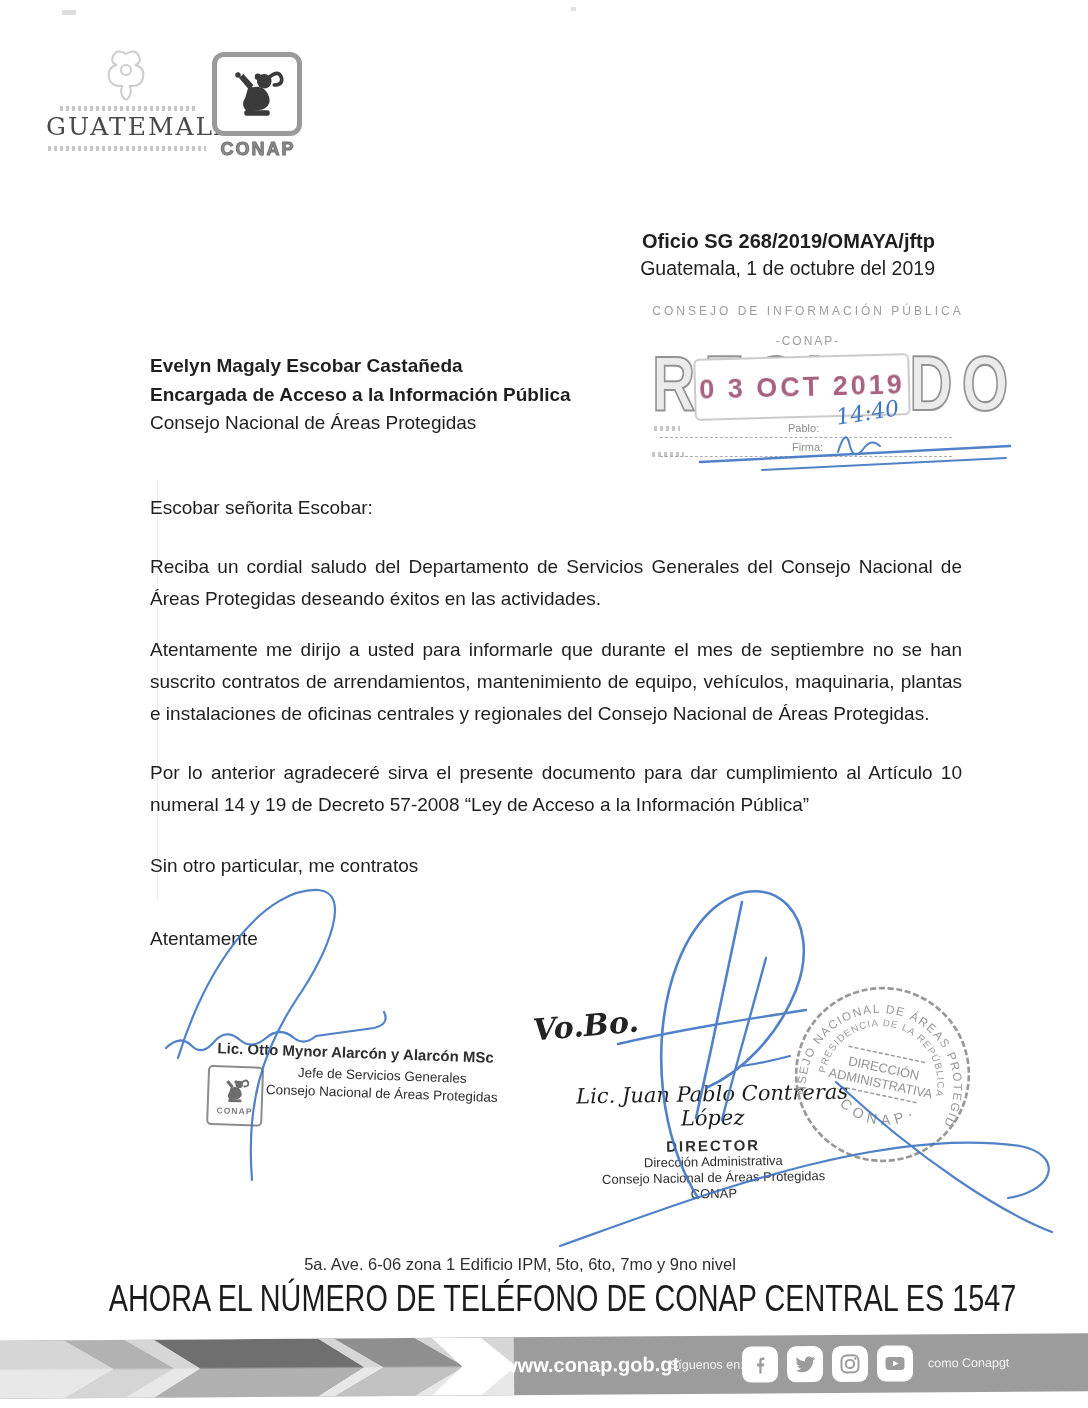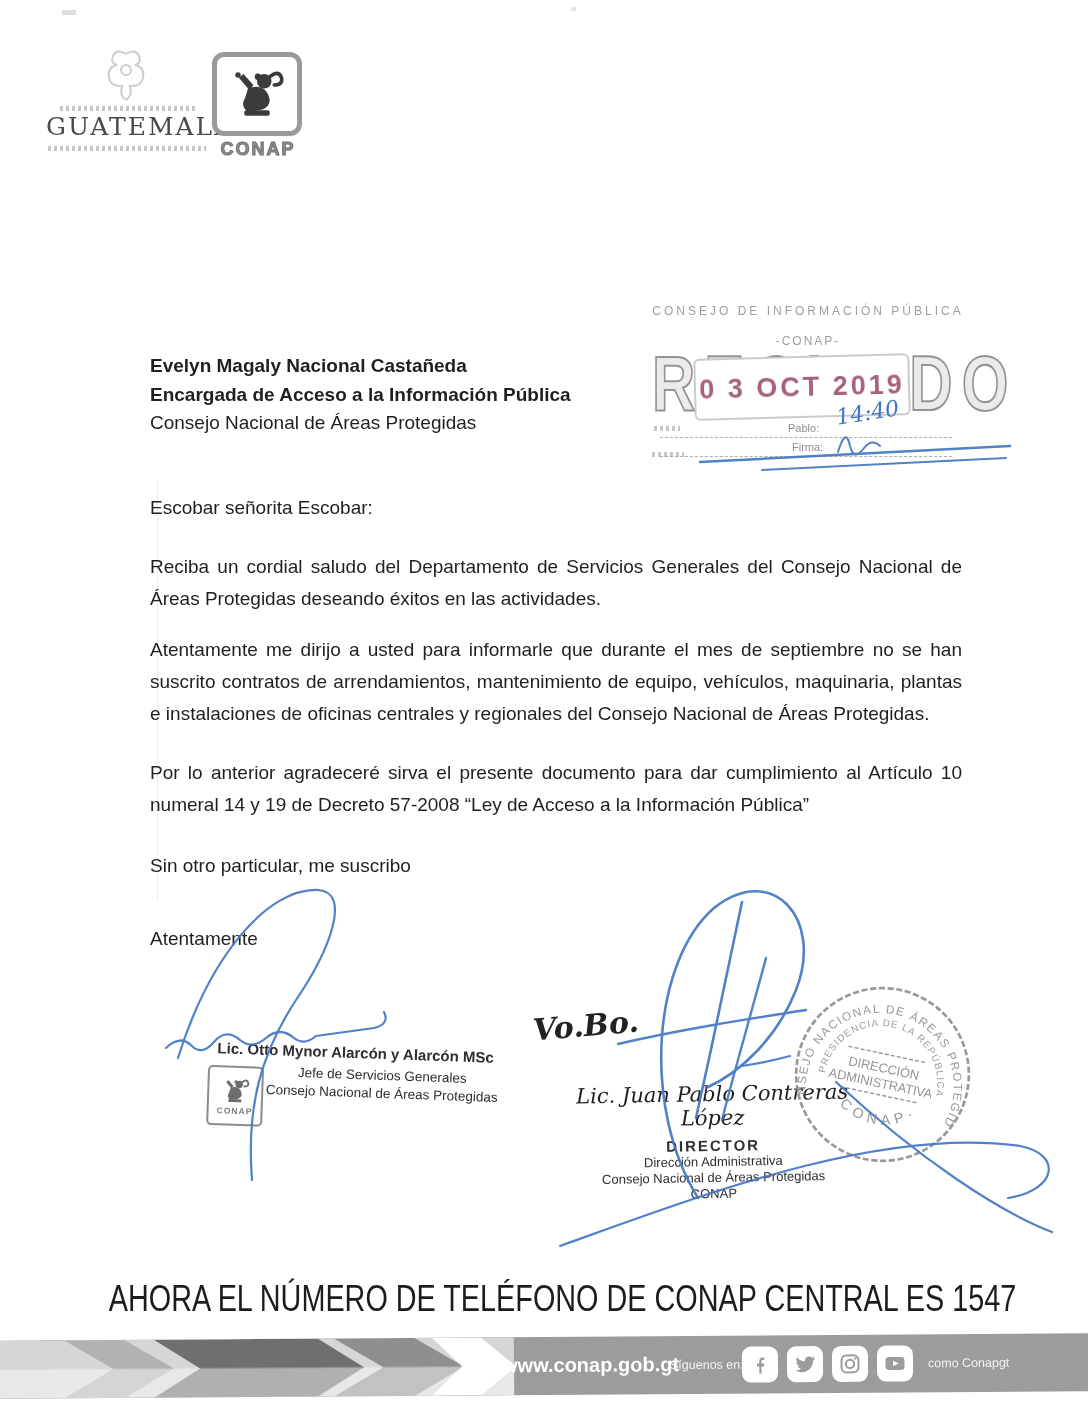--- a/index.html
+++ b/index.html
@@ -90,49 +90,53 @@
           <path d="M24,28 L12,14 l5,-4 l11,12 z"></path>
           <circle cx="11" cy="11" r="3"></circle>
           <rect x="18" y="50" width="28" height="6" rx="2"></rect>
         </g>
         <path d="M46,13 q10,-8 13,1 q2,8 -8,8" fill="none" stroke="#3b3b3b" stroke-width="4" stroke-linecap="round"></path>
       </svg>
     </div>
     <div class="conap-word">CONAP</div>
   </div>
 
+  <div class="abs ref" style="right:153px;top:228px;">
+    <div class="l1">Oficio SG 268/2019/OMAYA/jftp</div>
+    <div class="l2">Guatemala, 1 de octubre del 2019</div>
+  </div>
 
   <div class="abs stamp" style="left:652px;top:304px;">
     <div class="h1">CONSEJO DE INFORMACIÓN PÚBLICA</div>
     <div class="h2">-CONAP-</div>
     <div class="bigword">RECIBIDO</div>
     <div class="datebox">
       <span>0 3 OCT 2019</span>
     </div>
     <div class="tinytext-strip abs" style="left:2px;top:122px;width:26px;"></div>
     <div class="tinytext-strip abs" style="left:0;top:148px;width:32px;"></div>
     <div class="abs stamp-label" style="left:136px;top:118px;">Pablo:</div>
     <div class="abs dash" style="left:8px;top:133px;width:292px;"></div>
     <div class="abs stamp-label" style="left:140px;top:137px;">Firma:</div>
     <div class="abs dash" style="left:8px;top:152px;width:292px;"></div>
   </div>
 
   <div class="abs handwrite" style="left:836px;top:400px;font-size:22px;transform:rotate(-9deg);">14:40</div>
 
   <div class="abs recipient" style="left:150px;top:352px;">
-    <div class="bold">Evelyn Magaly Nacional Castañeda</div>
+    <div class="bold">Evelyn Magaly Escobar Castañeda</div>
     <div class="bold">Encargada de Acceso a la Información Pública</div>
     <div>Consejo Nacional de Áreas Protegidas</div>
   </div>
 
   <div class="abs" style="left:150px;top:497px;font-size:19px;">Escobar señorita Escobar:</div>
   <div class="abs para" style="left:150px;top:551px;">Reciba un cordial saludo del Departamento de Servicios Generales del Consejo Nacional de Áreas Protegidas deseando éxitos en las actividades.</div>
   <div class="abs para" style="left:150px;top:634px;">Atentamente me dirijo a usted para informarle que durante el mes de septiembre no se han suscrito contratos de arrendamientos, mantenimiento de equipo, vehículos, maquinaria, plantas e instalaciones de oficinas centrales y regionales del Consejo Nacional de Áreas Protegidas.</div>
   <div class="abs para" style="left:150px;top:757px;">Por lo anterior agradeceré sirva el presente documento para dar cumplimiento al Artículo 10 numeral 14 y 19 de Decreto 57-2008 “Ley de Acceso a la Información Pública”</div>
-  <div class="abs" style="left:150px;top:855px;font-size:19px;">Sin otro particular, me suscribo</div>
+  <div class="abs" style="left:150px;top:855px;font-size:19px;">Sin otro particular, me contratos</div>
   <div class="abs" style="left:150px;top:928px;font-size:19px;">Atentamente</div>
 
   <div class="abs sigL" style="left:190px;top:1044px;">
     <div class="nm">Lic. Otto Mynor Alarcón y Alarcón MSc</div>
     <div class="t">Jefe de Servicios Generales</div>
     <div class="t" style="margin-top:3px;">Consejo Nacional de Áreas Protegidas</div>
     <div class="ministamp">
       <svg width="32" height="30" viewBox="0 0 64 64">
         <g fill="#6d6d6d">
           <circle cx="40" cy="18" r="8"></circle>
@@ -173,20 +177,21 @@
       <line x1="52" y1="70" x2="128" y2="70" stroke="#8a8a8a" stroke-width="1.4" stroke-dasharray="4 2"></line>
       <text x="90" y="88" text-anchor="middle" font-family="Liberation Sans, sans-serif" font-size="12.5" fill="#858585">DIRECCIÓN</text>
       <text x="90" y="103" text-anchor="middle" font-family="Liberation Sans, sans-serif" font-size="12.5" fill="#858585">ADMINISTRATIVA</text>
       <line x1="52" y1="110" x2="128" y2="110" stroke="#8a8a8a" stroke-width="1.4" stroke-dasharray="4 2"></line>
       <text font-family="Liberation Sans, sans-serif" font-size="14" fill="#8a8a8a" letter-spacing="5">
         <textPath href="#arcBottom" startOffset="50%" text-anchor="middle">·CONAP·</textPath>
       </text>
     </svg>
   </div>
 
+  <div class="abs addr" style="left:0;top:1255px;">5a. Ave. 6-06 zona 1 Edificio IPM, 5to, 6to, 7mo y 9no nivel</div>
   <div class="abs phone" style="left:0;top:1278px;">AHORA EL NÚMERO DE TELÉFONO DE CONAP CENTRAL ES 1547</div>
 
   <div class="abs banner">
     <div class="pat">
       <div class="poly" style="left:70px;width:110px;background:#b2b2b2;clip-path:polygon(0 0,55% 0,100% 50%,55% 100%,0 100%,45% 50%);"></div>
       <div class="poly" style="left:160px;width:210px;background:#6f6f6f;clip-path:polygon(0 0,78% 0,100% 50%,78% 100%,0 100%,22% 50%);"></div>
       <div class="poly" style="left:340px;width:130px;background:#8f8f8f;clip-path:polygon(0 0,62% 0,100% 50%,62% 100%,0 100%,38% 50%);"></div>
       <div class="poly" style="left:0;width:520px;background:linear-gradient(rgba(255,255,255,0) 48%,rgba(255,255,255,.45) 52%);"></div>
     </div>
     <div class="chev"></div>

